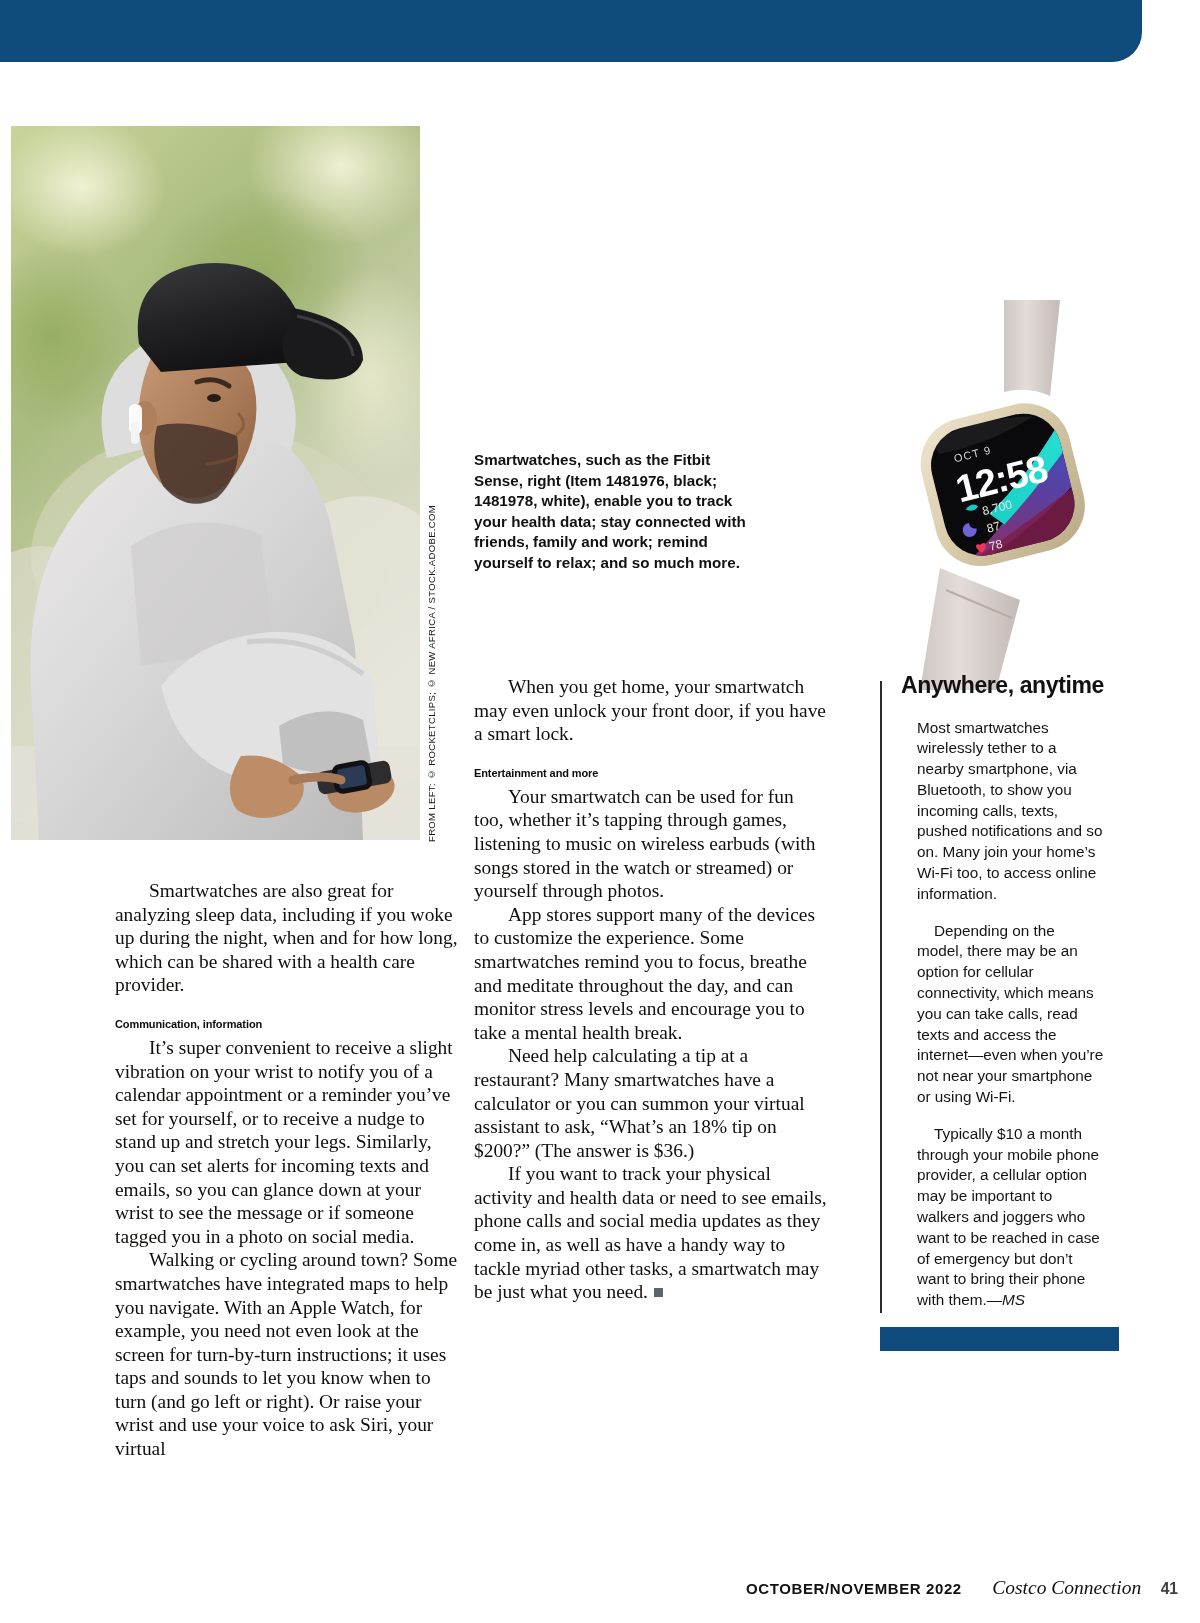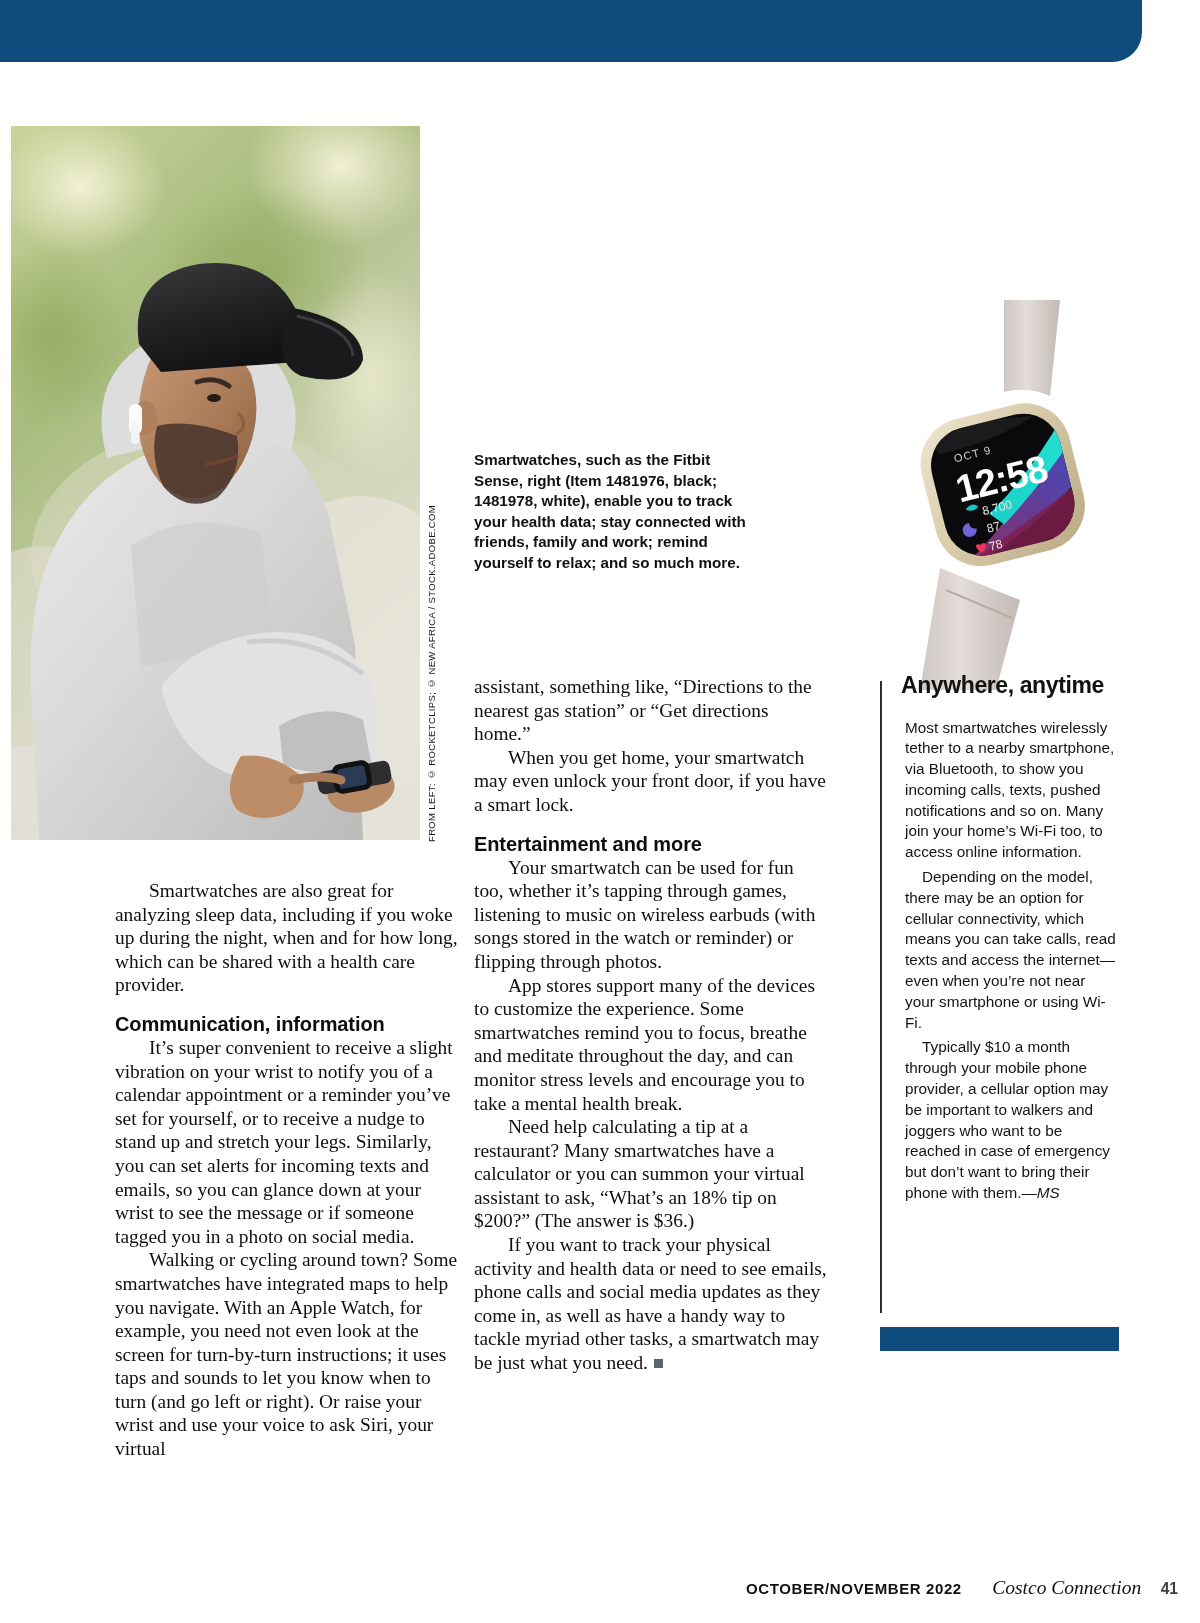--- a/index.html
+++ b/index.html
@@ -80,21 +80,21 @@
     text-align: left;
   }
   #col-left  { left: 115px; top: 879px;  width: 348px; }
   #col-mid   { left: 474px; top: 675px;  width: 353px; }
 
   .body-col p { margin: 0; }
   .body-col p.indent { text-indent: 34px; }
 
   .subhead {
     font-family: "Liberation Sans", sans-serif;
-    font-size: 20px;
+    font-size: 11px;
     font-weight: bold;
     line-height: 21px;
     color: #0d0d0d;
     margin: 17px 0 0 0;
     letter-spacing: -0.1px;
   }
   .subhead + p { margin-top: 1px; }
 
   .endmark {
     display: inline-block;
@@ -128,21 +128,21 @@
     line-height: 27.5px;
     color: #111;
     letter-spacing: -0.4px;
     margin: 0 0 18px 0;
   }
   #sidebar-body {
     font-size: 15.3px;
     line-height: 20.8px;
     color: #141414;
   }
-  #sidebar-body p { margin: 4px; }
+  #sidebar-body p { margin: 16px; }
   #sidebar-body p.indent { text-indent: 17px; }
   .initials { font-style: italic; text-align: center; }
 
   
   #sidebar-bar {
     position: absolute;
     left: 880px; top: 1327px;
     width: 239px;
     height: 24px;
     background: #0f4b7d;
@@ -332,24 +332,23 @@
 <div id="caption">Smartwatches, such as the Fitbit Sense, right (Item 1481976, black; 1481978, white), enable you to track your health data; stay connected with friends, family and work; remind yourself to relax; and so much more.</div>
 
 <div id="col-left" class="body-col">
   <p class="indent">Smartwatches are also great for analyzing sleep data, including if you woke up during the night, when and for how long, which can be shared with a health care provider.</p>
   <h3 class="subhead">Communication, information</h3>
   <p class="indent">It’s super convenient to receive a slight vibration on your wrist to notify you of a calendar appointment or a reminder you’ve set for yourself, or to receive a nudge to stand up and stretch your legs. Similarly, you can set alerts for incoming texts and emails, so you can glance down at your wrist to see the message or if someone tagged you in a photo on social media.</p>
   <p class="indent">Walking or cycling around town? Some smartwatches have integrated maps to help you navigate. With an Apple Watch, for example, you need not even look at the screen for turn-by-turn instructions; it uses taps and sounds to let you know when to turn (and go left or right). Or raise your wrist and use your voice to ask Siri, your virtual</p>
 </div>
 
 <div id="col-mid" class="body-col">
-  <p>assistant, something like, “Directions to the nearest gas station” or “Get directions home.”</p>
   <p class="indent">When you get home, your smartwatch may even unlock your front door, if you have a smart lock.</p>
   <h3 class="subhead">Entertainment and more</h3>
-  <p class="indent">Your smartwatch can be used for fun too, whether it’s tapping through games, listening to music on wireless earbuds (with songs stored in the watch or reminder) or flipping through photos.</p>
+  <p class="indent">Your smartwatch can be used for fun too, whether it’s tapping through games, listening to music on wireless earbuds (with songs stored in the watch or streamed) or yourself through photos.</p>
   <p class="indent">App stores support many of the devices to customize the experience. Some smartwatches remind you to focus, breathe and meditate throughout the day, and can monitor stress levels and encourage you to take a mental health break.</p>
   <p class="indent">Need help calculating a tip at a restaurant? Many smartwatches have a calculator or you can summon your virtual assistant to ask, “What’s an 18% tip on $200?” (The answer is $36.)</p>
   <p class="indent"><span>If you want to track your physical activity and health data or need to see emails, phone calls and social media updates as they come in, as well as have a handy way to tackle myriad other tasks, a smartwatch may be just what you need.</span><span class="endmark"></span></p>
 </div>
 
 <div id="sidebar">
   <div id="sidebar-rule"></div>
   <div id="sidebar-inner">
     <h2 id="sidebar-heading">Anywhere, anytime</h2>
     <div id="sidebar-body">

